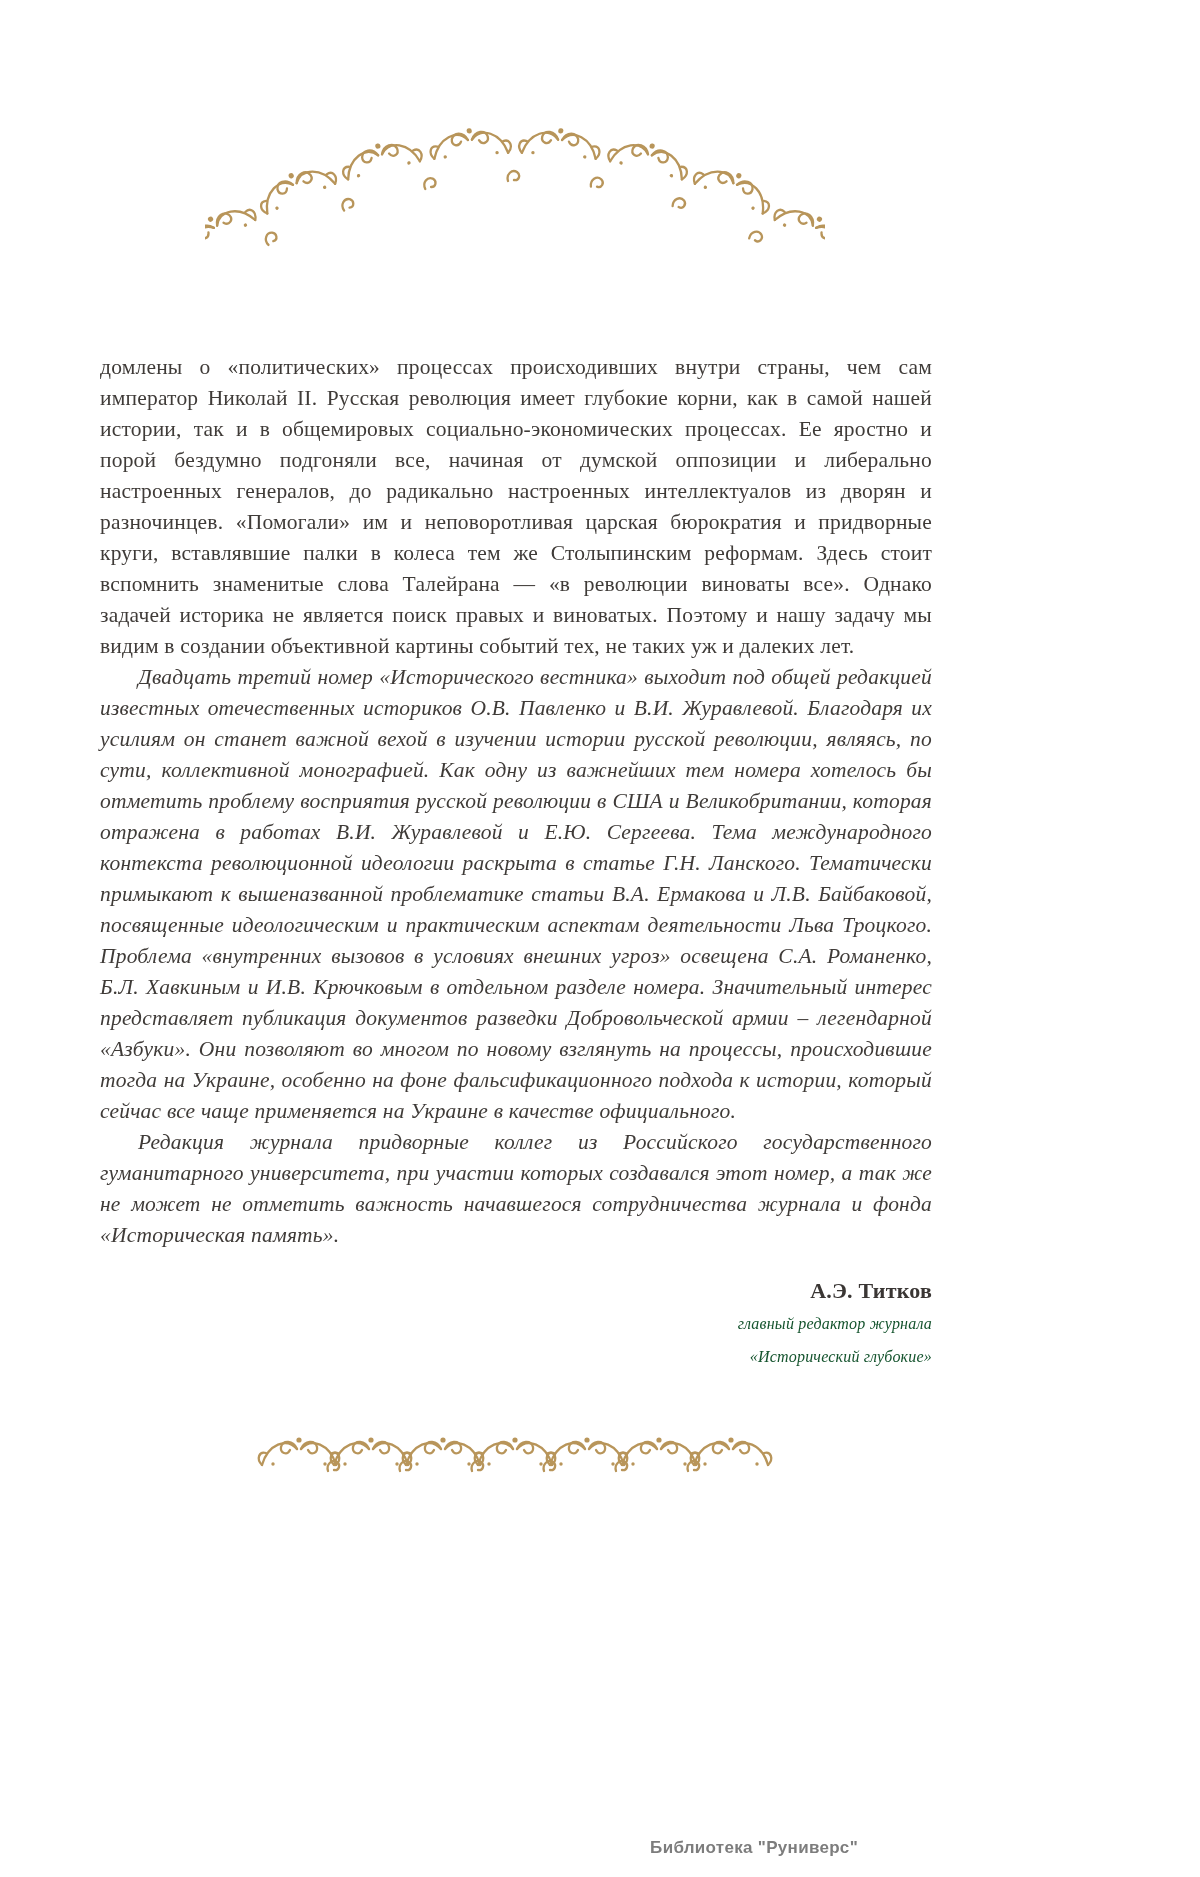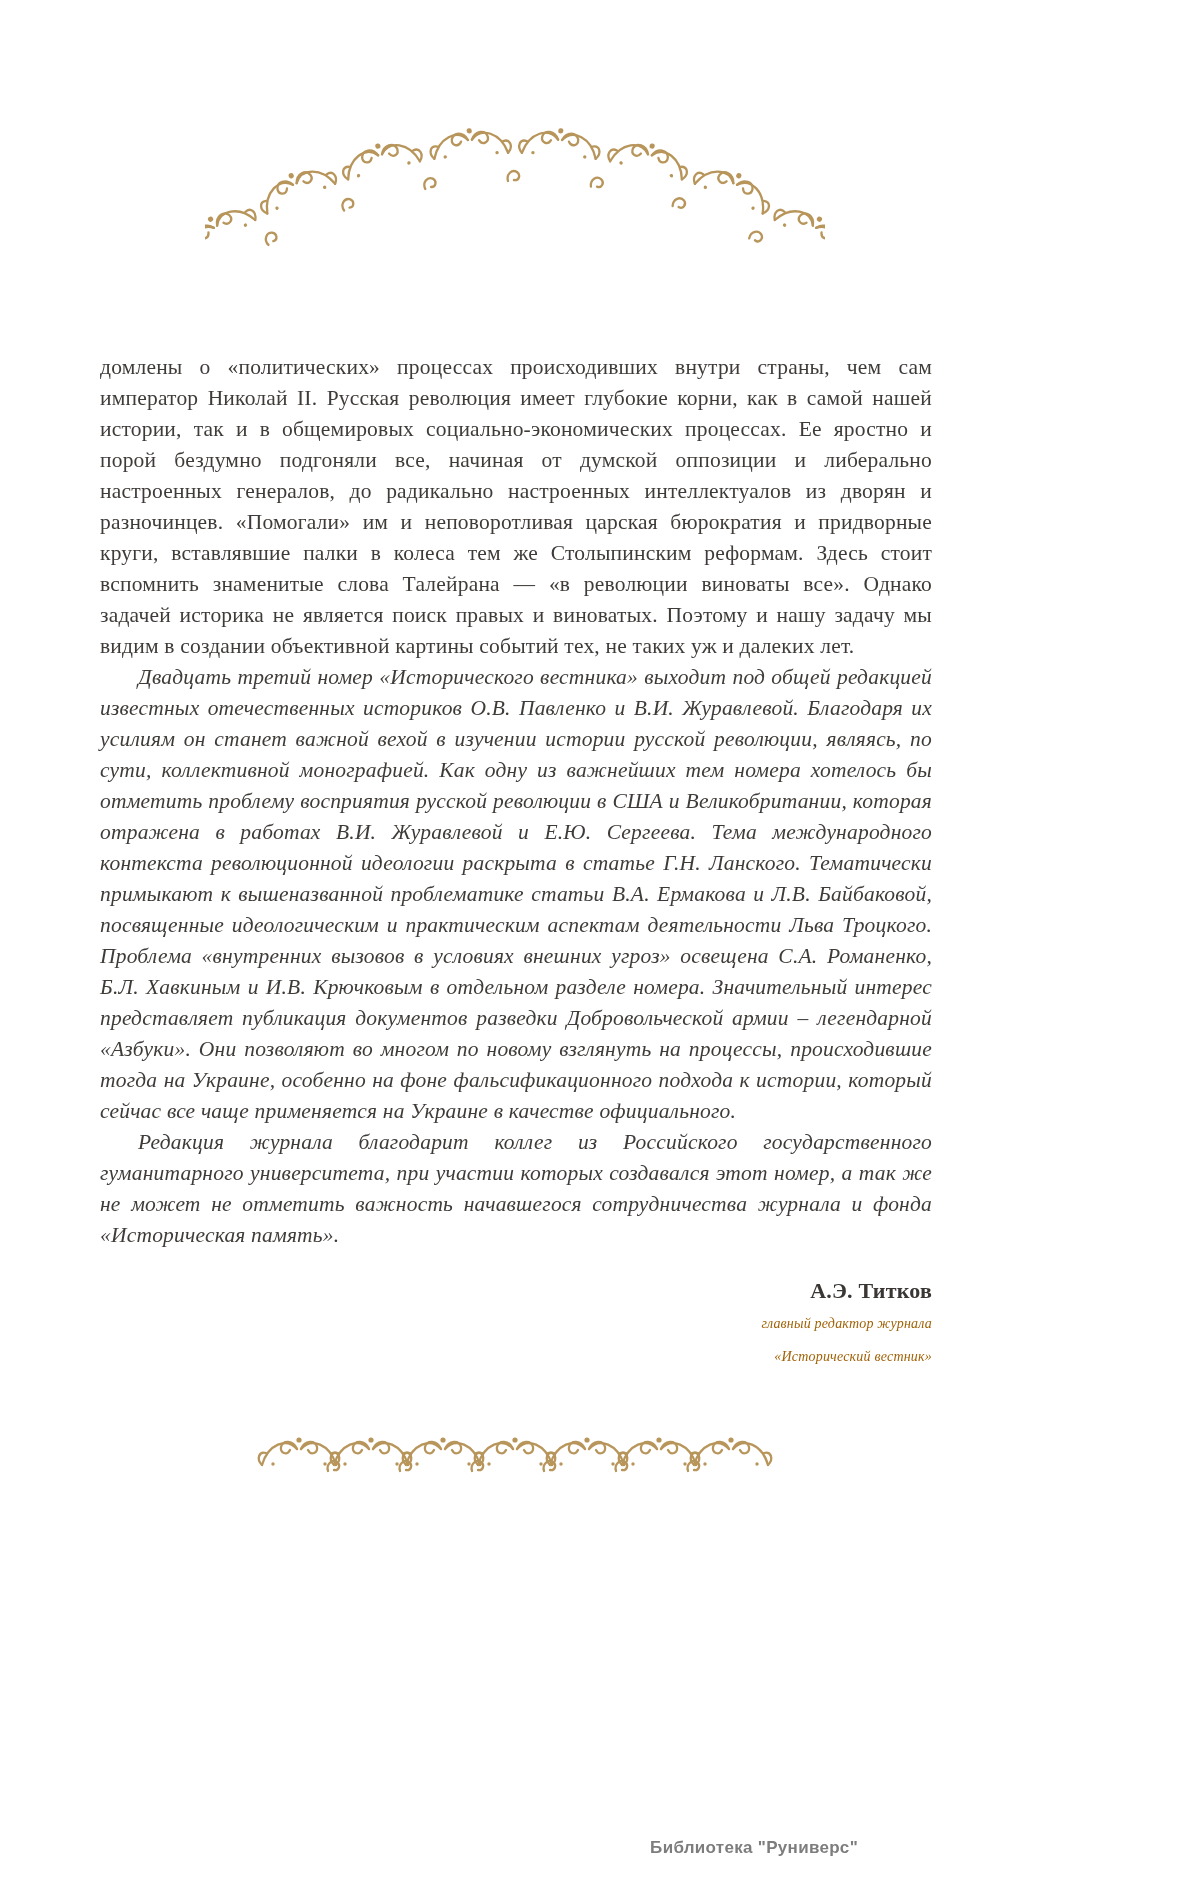--- a/index.html
+++ b/index.html
@@ -44,22 +44,22 @@
     line-height: 33px;
   }
   .sig-name {
     font-weight: bold;
     font-size: 22px;
     color: #3a3634;
     margin-top: 23px;
   }
   .sig-role {
     font-style: italic;
-    font-size: 14px;
-    color: #a16207;
+    font-size: 16px;
+    color: #14532d;
   }
 
   .footer-mark {
     position: absolute;
     top: 1838px;
     right: 318px;
     font-family: "Liberation Sans", sans-serif;
     font-weight: bold;
     font-size: 17px;
     color: #7d7d7d;
@@ -116,26 +116,26 @@
         <use href="#c" transform="rotate(9.4) translate(0,-512)"></use>
         <use href="#c" transform="rotate(18.9) translate(0,-512)"></use>
         <use href="#c" transform="rotate(28.3) translate(0,-512)"></use>
       </g>
     </svg>
   </div>
 
   <main class="text-block">
     <p class="para no-indent">домлены о «политических»  процессах происходивших внутри страны, чем сам император Николай II. Русская революция имеет глубокие корни, как в самой нашей истории, так и в общемировых социально-экономических процессах. Ее яростно и порой бездумно подгоняли все, начиная от думской оппозиции и либерально настроенных  генералов, до радикально настроенных интеллектуалов из дворян и разночинцев. «Помогали»  им и  неповоротливая царская бюрократия и придворные круги, вставлявшие палки в колеса тем же Столыпинским реформам. Здесь стоит вспомнить знаменитые слова Талейрана — «в революции виноваты все». Однако задачей историка не является поиск правых и виноватых. Поэтому и нашу задачу мы видим в создании объективной картины событий тех, не таких уж и далеких лет.</p>
     <p class="para indent">Двадцать третий номер «Исторического вестника» выходит под общей редакцией известных отечественных историков О.В. Павленко и В.И. Журавлевой. Благодаря их усилиям он станет важной вехой в изучении истории русской революции, являясь, по сути, коллективной монографией. Как одну из важнейших тем номера хотелось бы отметить проблему восприятия русской революции в США и Великобритании, которая отражена в работах В.И. Журавлевой и Е.Ю. Сергеева. Тема международного контекста революционной идеологии раскрыта в статье Г.Н. Ланского. Тематически примыкают к вышеназванной проблематике статьи В.А. Ермакова и Л.В. Байбаковой, посвященные идеологическим и практическим аспектам деятельности Льва Троцкого. Проблема «внутренних вызовов в условиях внешних угроз» освещена С.А. Романенко, Б.Л. Хавкиным и И.В. Крючковым в отдельном разделе номера. Значительный интерес представляет публикация документов разведки Добровольческой армии – легендарной «Азбуки». Они позволяют во многом по новому взглянуть на процессы, происходившие тогда на Украине, особенно на фоне фальсификационного подхода к истории, который сейчас все чаще применяется на Украине в качестве официального.</p>
-    <p class="para indent">Редакция журнала благодарит коллег из Российского государственного гуманитарного университета, при участии которых создавался этот номер, а так же не может не отметить важность начавшегося сотрудничества журнала и фонда «Историческая память».</p>
+    <p class="para indent">Редакция журнала придворные коллег из Российского государственного гуманитарного университета, при участии которых создавался этот номер, а так же не может не отметить важность начавшегося сотрудничества журнала и фонда «Историческая память».</p>
 
     <div class="signature">
       <div class="sig-name">А.Э. Титков</div>
       <div class="sig-role">главный редактор журнала</div>
-      <div class="sig-role">«Исторический вестник»</div>
+      <div class="sig-role">«Исторический глубокие»</div>
     </div>
   </main>
 
   <div class="ornament bottom">
     <svg width="520" height="56" viewBox="0 0 520 56" aria-hidden="true">
       <g transform="translate(260,30)">
         <use href="#m" transform="translate(-216,0)"></use>
         <use href="#m" transform="translate(-144,0)"></use>
         <use href="#m" transform="translate(-72,0)"></use>
         <use href="#m"></use>

